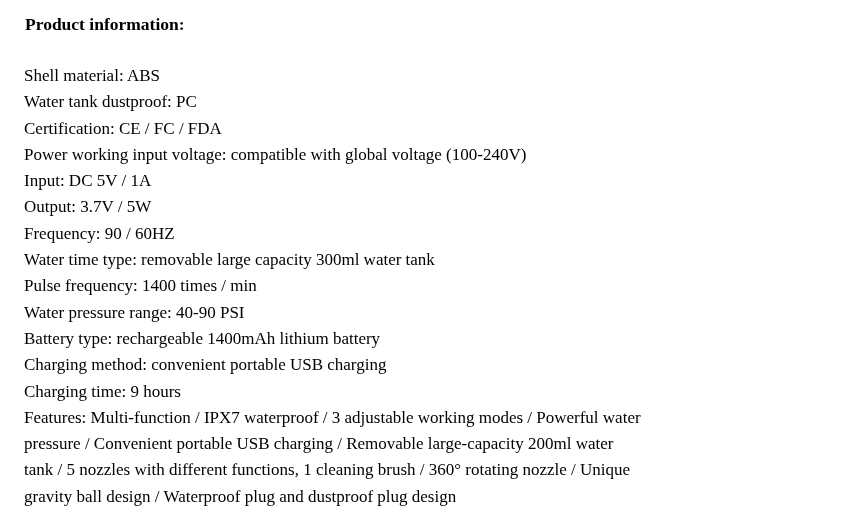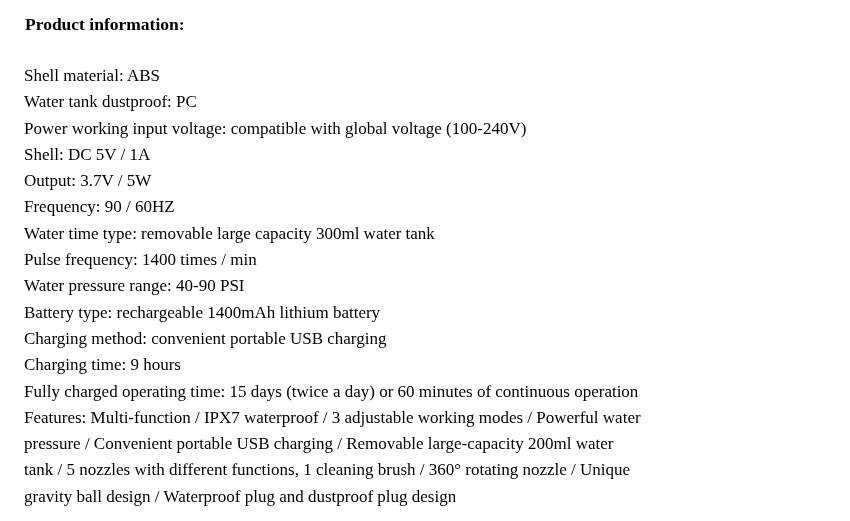--- a/index.html
+++ b/index.html
@@ -37,26 +37,26 @@
 </style>
 </head>
 <body>
 
 <div class="page">
   <div class="page-title">Product information:</div>
 
   <div class="specs">
     <div class="spec-line">Shell material: ABS</div>
     <div class="spec-line">Water tank dustproof: PC</div>
+    <div class="spec-line">Certification: CE / FC / FDA</div>
     <div class="spec-line">Power working input voltage: compatible with global voltage (100-240V)</div>
-    <div class="spec-line">Shell: DC 5V / 1A</div>
+    <div class="spec-line">Input: DC 5V / 1A</div>
     <div class="spec-line">Output: 3.7V / 5W</div>
     <div class="spec-line">Frequency: 90 / 60HZ</div>
     <div class="spec-line">Water time type: removable large capacity 300ml water tank</div>
     <div class="spec-line">Pulse frequency: 1400 times / min</div>
     <div class="spec-line">Water pressure range: 40-90 PSI</div>
     <div class="spec-line">Battery type: rechargeable 1400mAh lithium battery</div>
     <div class="spec-line">Charging method: convenient portable USB charging</div>
     <div class="spec-line">Charging time: 9 hours</div>
-    <div class="spec-line">Fully charged operating time: 15 days (twice a day) or 60 minutes of continuous operation</div>
     <div class="spec-line">Features: Multi-function / IPX7 waterproof / 3 adjustable working modes / Powerful water pressure / Convenient portable USB charging / Removable large-capacity 200ml water tank / 5 nozzles with different functions, 1 cleaning brush / 360° rotating nozzle / Unique gravity ball design / Waterproof plug and dustproof plug design</div>
   </div>
 </div>
 
 </body></html>

